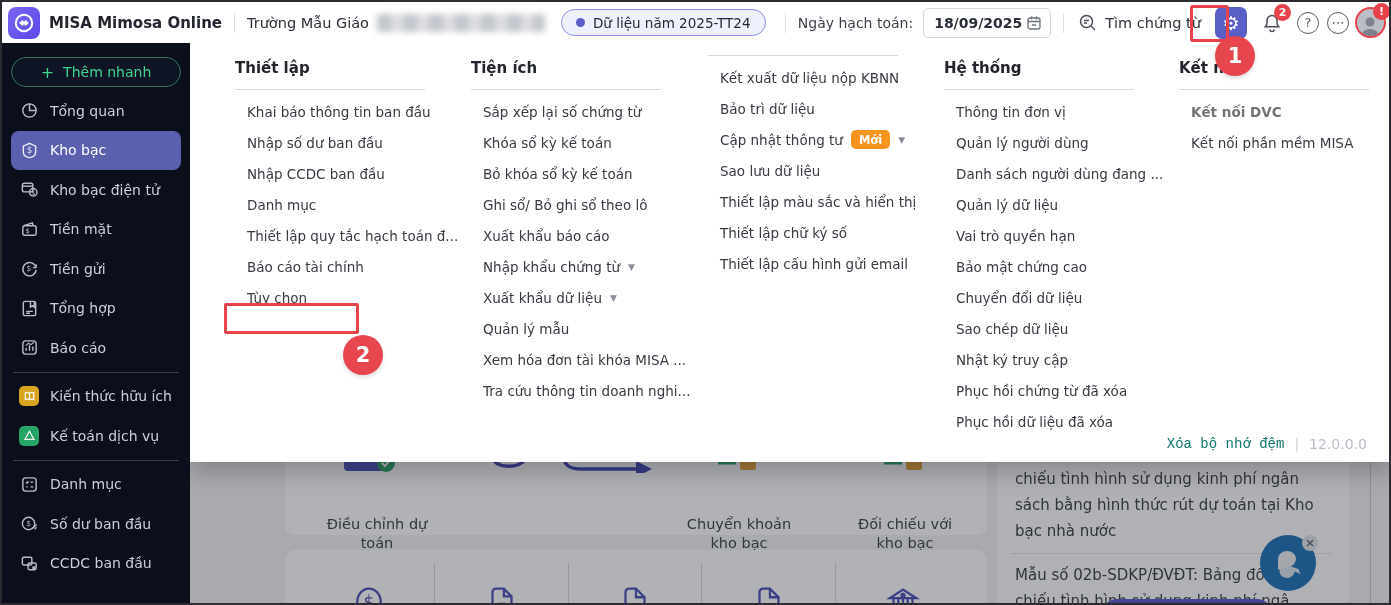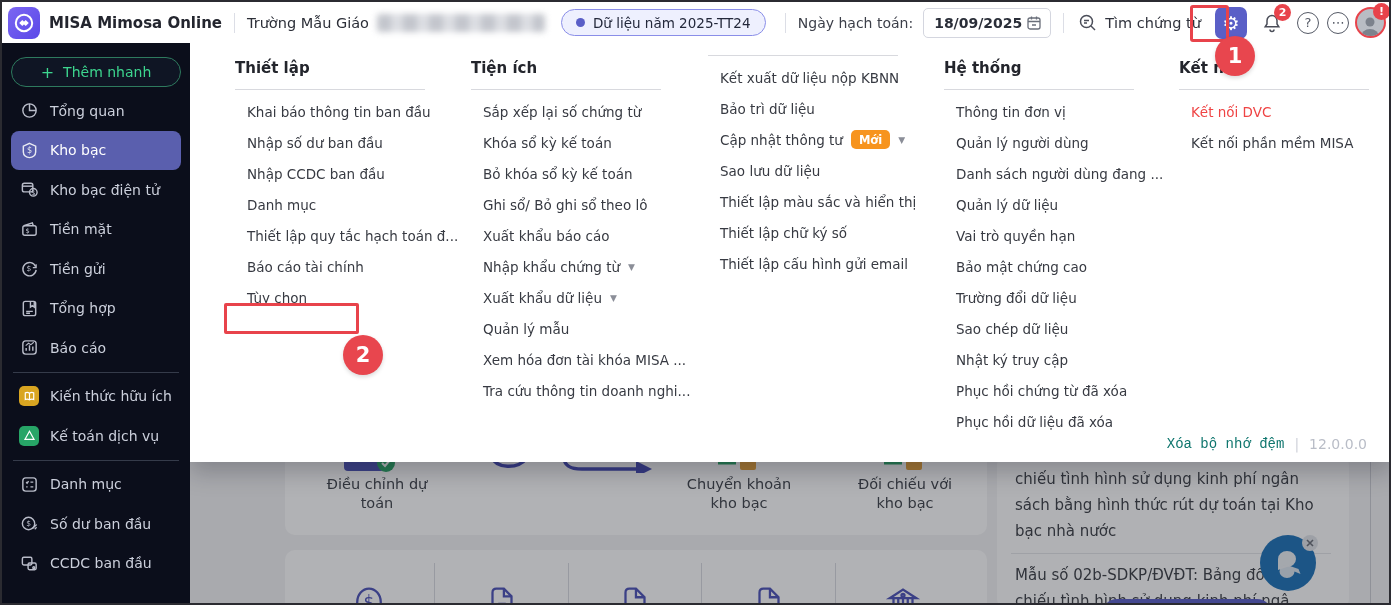--- a/index.html
+++ b/index.html
@@ -34,39 +34,39 @@
   .side-item .si { width:20px; height:20px; display:flex; align-items:center; justify-content:center; color:#b9bcc9; flex:0 0 auto; }
   .side-item.active .si { color:#e8eaf2; }
   .si.tile { border-radius:5px; color:#fff; }
   .si.gold { background:#d9a521; }
   .si.green { background:#27a567; }
   .side-div { height:1px; background:#353b4a; margin:4px 2px; }
 
   
   .bg-area { position:absolute; left:188px; top:41px; width:1203px; height:564px; background:#f1f1f4; z-index:1; }
   .bg-card { position:absolute; background:#fdfdfe; border-radius:10px; }
-  .wf-label { position:absolute; width:124px; text-align:center; font-size:14.5px; color:#3f434c; line-height:19px; }
+  .wf-label { position:absolute; width:124px; text-align:center; font-size:14.5px; color:#3f434c; line-height:19px;margin-top:40px; }
   .col-div { position:absolute; width:1px; background:#d7d9e0; }
   .bg-ic { position:absolute; color:#4c52b8; }
   .rpanel { position:absolute; left:807px; top:414px; width:352px; height:150px; background:#fbfbfc; border-radius:8px; padding:9px 18px; font-size:15px; color:#3c3f47; line-height:26px; }
   .rpanel .pdiv { height:1px; background:#e2e3e8; margin:9px 0 8px -4px; width:320px; }
   .rbtn { position:absolute; left:912px; top:556px; width:170px; height:30px; border-radius:15px; background:#5a5fc7; }
   .redge { position:absolute; left:1180px; top:414px; width:1px; height:150px; background:#c9cbd3; }
   .overlay { position:absolute; inset:0; background:rgba(25,26,33,.33); z-index:5; }
   .chat-fab { position:absolute; left:1070px; top:490px; z-index:4; }
 
   
   .mega { position:absolute; left:188px; top:41px; width:1203px; height:419px; background:#fff; z-index:20; box-shadow:0 10px 22px rgba(20,20,30,.25); }
   .mcol { position:absolute; top:0; width:212px; }
   .mcol.c0{left:45px} .mcol.c1{left:281px} .mcol.c2{left:518px} .mcol.c3{left:754px} .mcol.c4{left:989px}
   .mhead { margin-top:16px; font-size:15px; font-weight:bold; color:#23252c; }
   .mline { height:1px; background:#d8d9de; width:190px; margin-top:12px; }
   .mlist { list-style:none; margin-top:6px;margin-left:12px; }
   .mlist li { height:31px; display:flex; align-items:center; gap:8px; font-size:13.5px; color:#373a42; white-space:nowrap; cursor:pointer; }
-  .mlist li.hl { color:#ef4444; font-weight:normal; }
+  .mlist li.hl { color:#737373; font-weight:bold; }
   .caret { font-size:9px; color:#8b8e98; }
   .new-badge { background:#f7941e; color:#fff; font-size:11.5px; font-weight:bold; padding:2.5px 8px; border-radius:5px; }
   .cache-row { position:absolute; right:26px; bottom:10px; display:flex; align-items:center; gap:10px; font-size:14px; }
   .cache-link { color:#0f766e;font-family:Liberation Mono, monospace; }
   .cache-sep { color:#cfd2da; }
   .version { color:#b9bdc7; }
 
   
   .anno-box { position:absolute; border:3px solid #e8434b; z-index:40; }
   .anno-circle { position:absolute; width:40px; height:40px; border-radius:50%; background:#e8464e; color:#fff; font-size:21px; font-weight:bold; display:flex; align-items:center; justify-content:center; z-index:41; box-shadow:0 2px 4px rgba(0,0,0,.15); }
@@ -270,21 +270,21 @@
         <li>
             <span>Quản lý dữ liệu</span>
           </li>
         <li>
             <span>Vai trò quyền hạn</span>
           </li>
         <li>
             <span>Bảo mật chứng cao</span>
           </li>
         <li>
-            <span>Trường đổi dữ liệu</span>
+            <span>Chuyển đổi dữ liệu</span>
           </li>
         <li>
             <span>Sao chép dữ liệu</span>
           </li>
         <li>
             <span>Nhật ký truy cập</span>
           </li>
         <li>
             <span>Phục hồi chứng từ đã xóa</span>
           </li>

